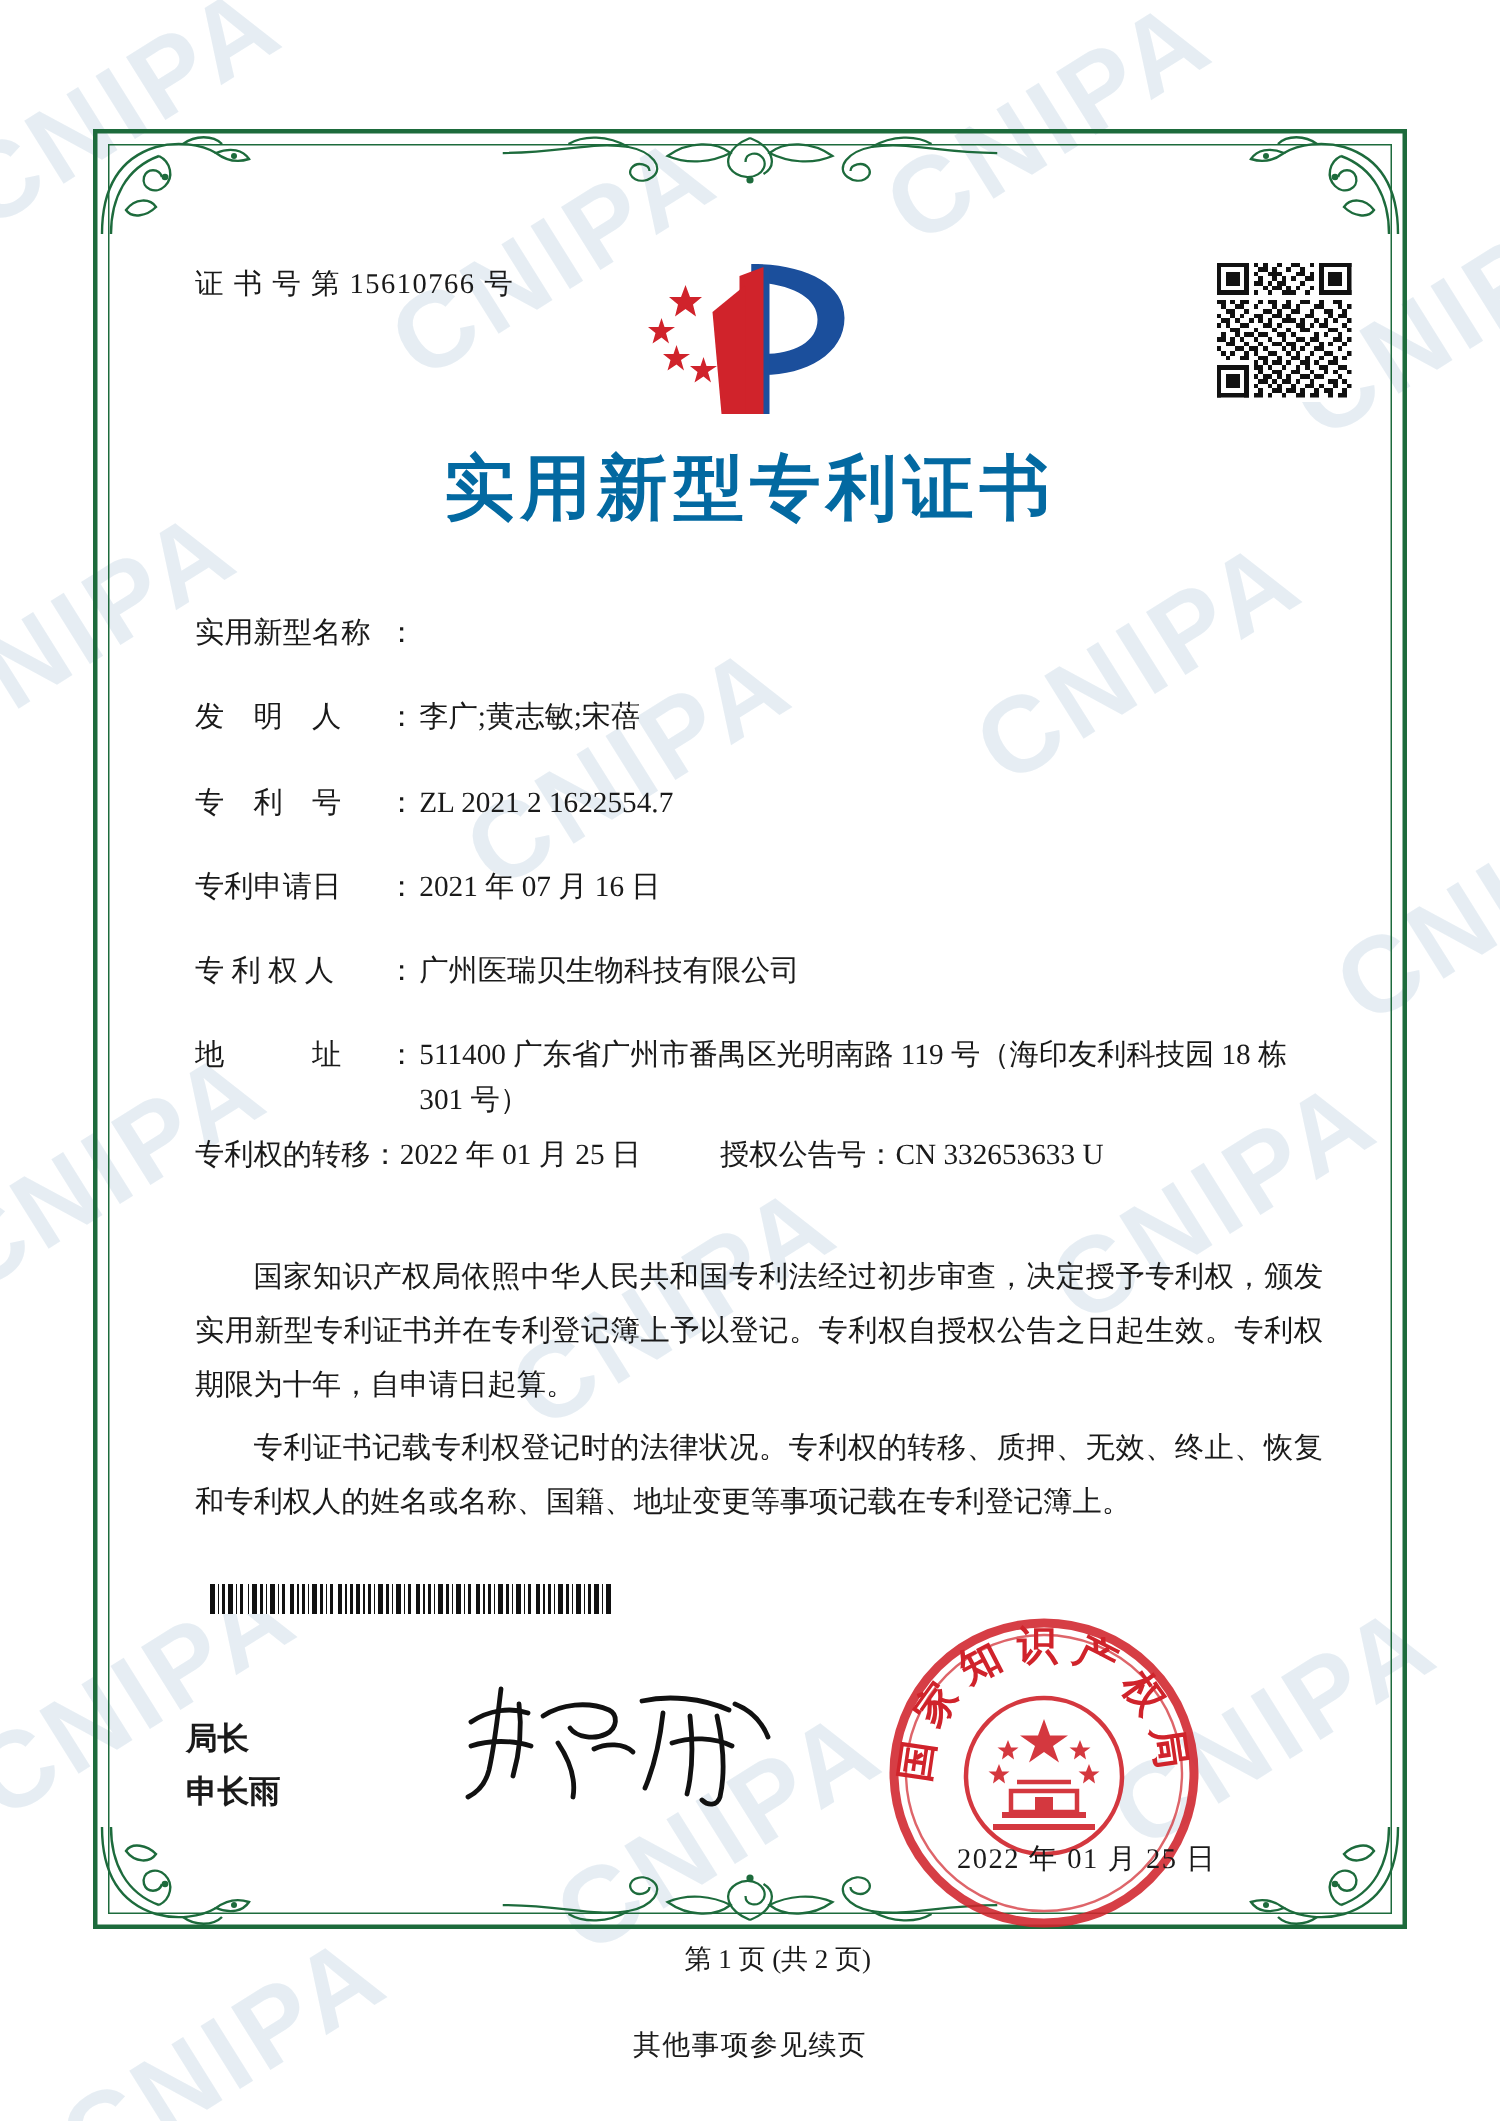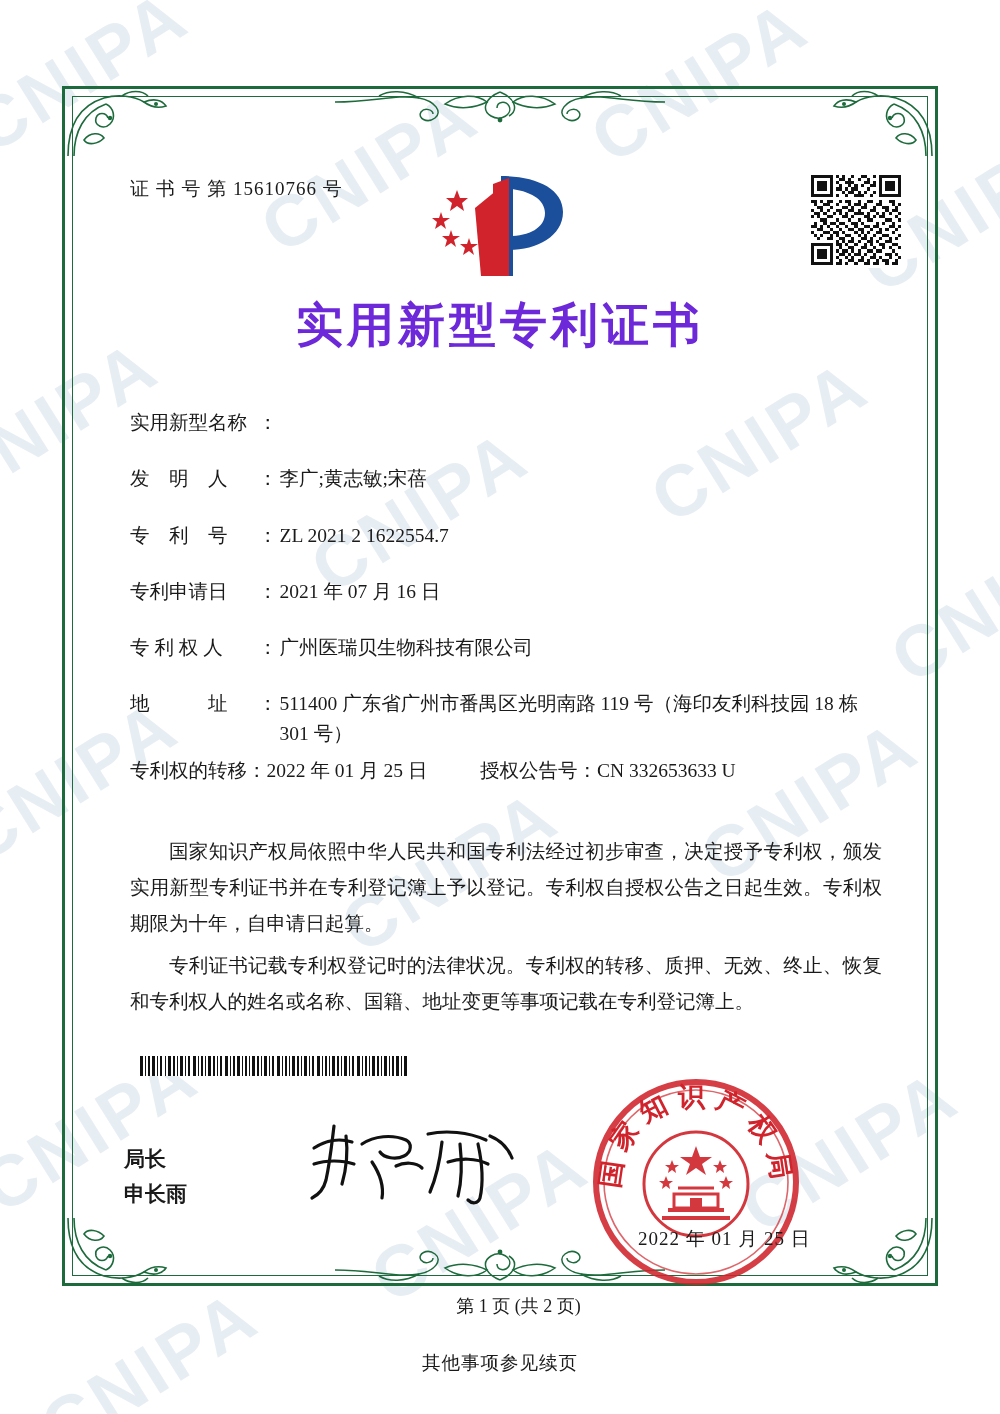--- a/index.html
+++ b/index.html
@@ -121,21 +121,21 @@
   .main-title {
     position: absolute;
     left: 0;
     right: 0;
     top: 208px;
     text-align: center;
     font-family: "DejaVu Serif", "Liberation Serif", serif;
     font-weight: 700;
     font-size: 47px;
     letter-spacing: 4px;
-    color: #6d28d9;
+    color: #0369a1;
   }
 
   .fields {
     position: absolute;
     left: 68px;
     right: 58px;
     top: 322px;
     font-size: 19.5px;
     line-height: 1.5;
   }

